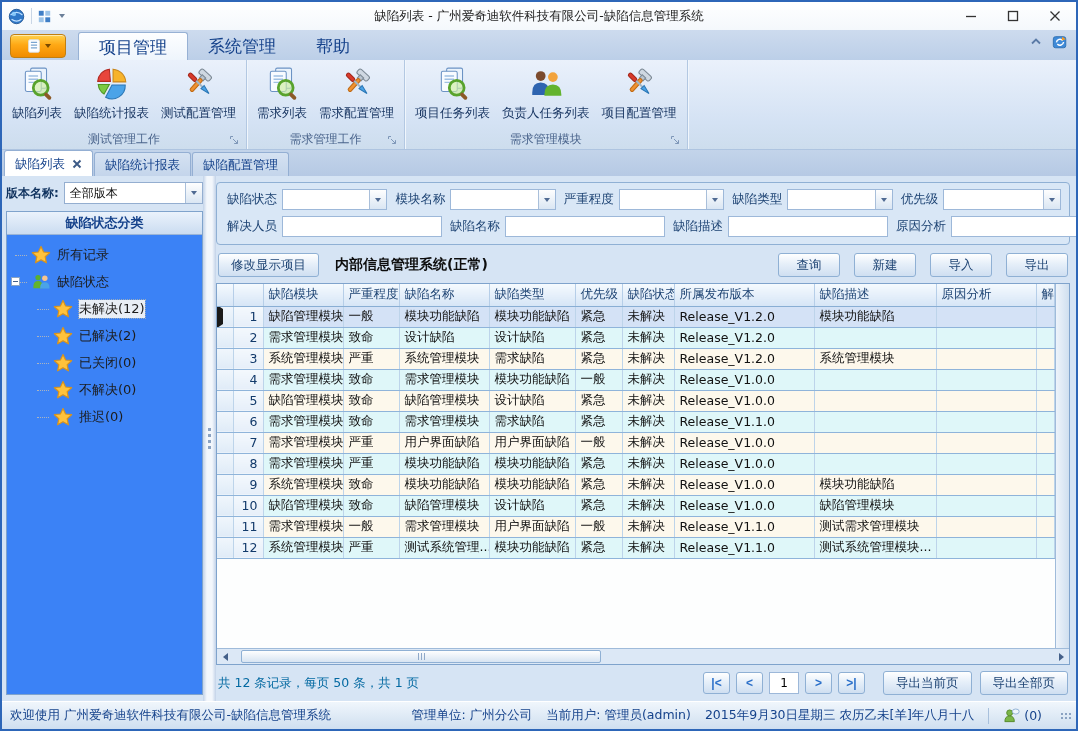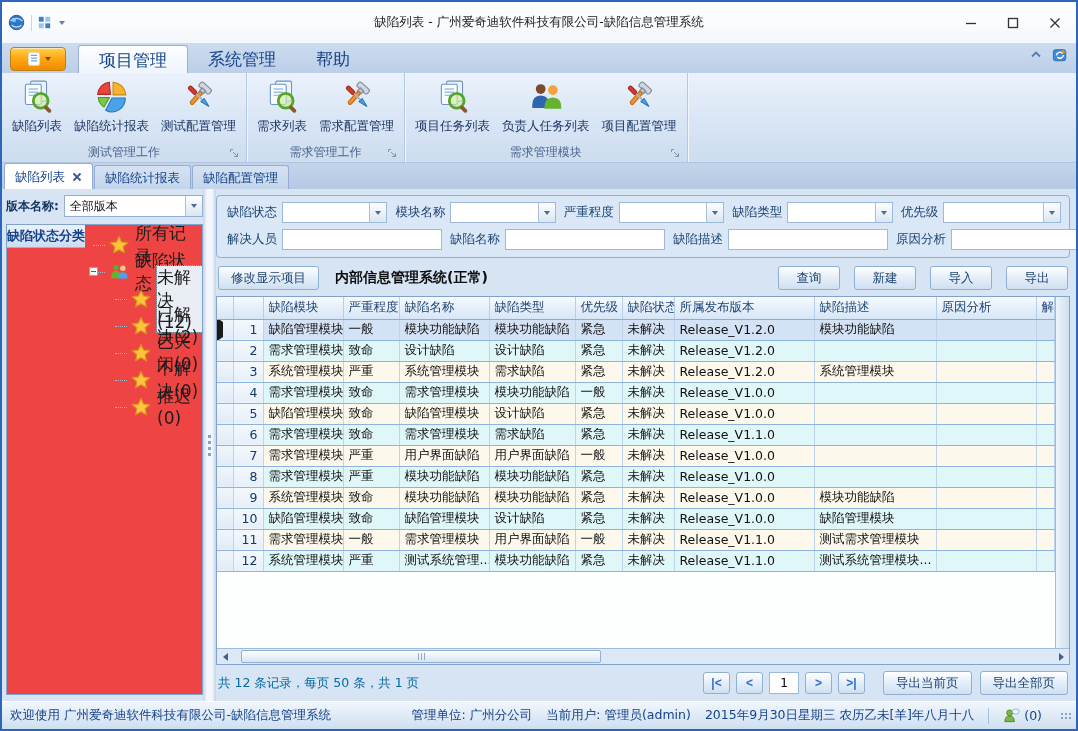--- a/index.html
+++ b/index.html
@@ -7,21 +7,21 @@
   .window{
     position:relative;width:1078px;height:731px;margin:0 auto;
     border:2px solid #2d66b8;background:#d6e4f4;
     font-family:"DejaVu Sans","Liberation Sans",sans-serif;font-size:12px;color:#1a1a1a;
     display:flex;flex-direction:column;overflow:hidden;
   }
   .icon{display:inline-flex;align-items:center;justify-content:center;}
   .icon svg{display:block;}
 
   
-  .titlebar{height:41px;background:linear-gradient(#ffffff,#f4f8fc);display:flex;align-items:center;flex:none;position:relative;}
+  .titlebar{height:28px;background:linear-gradient(#ffffff,#f4f8fc);display:flex;align-items:center;flex:none;position:relative;}
   .tb-left{display:flex;align-items:center;gap:6px;padding-left:6px;}
   .tb-sep{width:1px;height:16px;background:#c9d6e6;}
   .qat-caret{width:0;height:0;border-left:3.5px solid transparent;border-right:3.5px solid transparent;border-top:4px solid #6b7f99;margin-left:2px;}
   .tb-title{position:absolute;left:0;right:0;text-align:center;font-size:12.5px;color:#1c1c1c;pointer-events:none;}
   .tb-ctrls{margin-left:auto;display:flex;height:100%;}
   .tb-btn{width:42px;height:100%;display:flex;align-items:center;justify-content:center;cursor:default;}
 
   
   .ribbontabs{height:30px;flex:none;background:linear-gradient(#cddbee,#bccfe8);display:flex;align-items:flex-end;position:relative;}
   .appbtn{width:56px;height:24px;margin:0 12px 2px 8px;border-radius:4px;border:1px solid #c07f12;
@@ -50,25 +50,25 @@
 
   
   .main{flex:1;display:flex;min-height:0;}
   .leftpanel{width:201px;flex:none;display:flex;flex-direction:column;padding:6px 0 6px 4px;}
   .verrow{display:flex;align-items:center;gap:5px;margin-bottom:7px;}
   .verlabel{font-weight:bold;color:#10325e;white-space:nowrap;}
   .combo{flex:1;height:22px;background:#fff;border:1px solid #94aed0;display:flex;align-items:center;}
   .combo .cval{flex:1;padding:0 5px;color:#111;}
   .ddbtn{width:17px;height:100%;flex:none;border-left:1px solid #a9bfda;background:linear-gradient(#fefefe,#dae6f3);display:flex;align-items:center;justify-content:center;cursor:default;}
   .ddbtn::after{content:"";width:0;height:0;border-left:3.5px solid transparent;border-right:3.5px solid transparent;border-top:4px solid #4f6a92;}
-  .treebox{flex:1;border:1px solid #7fa3cc;background:#ef4444;display:flex;flex-direction:row;min-height:0;}
+  .treebox{flex:1;border:1px solid #7fa3cc;background:#3b82f6;display:flex;flex-direction:column;min-height:0;}
   .treehdr{height:23px;flex:none;background:linear-gradient(#eaf2fc,#cbdcf1);border-bottom:1px solid #9ab4d6;
     text-align:center;line-height:22px;font-weight:bold;color:#15428b;font-size:13px;}
   .tree{flex:1;overflow:hidden;padding-top:6px;}
-  .titem{height:27px;display:flex;align-items:center;gap:6px;position:relative;font-size:17px;color:#1c1c1c;cursor:default;}
+  .titem{height:27px;display:flex;align-items:center;gap:6px;position:relative;font-size:13px;color:#1c1c1c;cursor:default;}
   .titem.lvl1{padding-left:24px;}
   .titem.lvl2{padding-left:46px;}
   .titem.sel .tlabel{background:#e9eef5;outline:1px dotted #9ab;}
   .titem::before{content:"";position:absolute;width:12px;border-top:1px dotted #aab4c0;left:8px;top:50%;}
   .titem.lvl2::before{left:30px;}
   .expander{position:absolute;left:4px;top:50%;margin-top:-5px;width:9px;height:9px;border:1px solid #8aa4c4;background:#fff;}
   .expander::after{content:"";position:absolute;left:1px;right:1px;top:3px;border-top:1px solid #44608a;}
 
   .splitter{width:13px;flex:none;background:linear-gradient(90deg,#c2d2e8,#f3f7fc 30%,#f3f7fc 70%,#c2d2e8);display:flex;align-items:center;justify-content:center;cursor:col-resize;}
   .grip{display:flex;flex-direction:column;gap:3px;}

